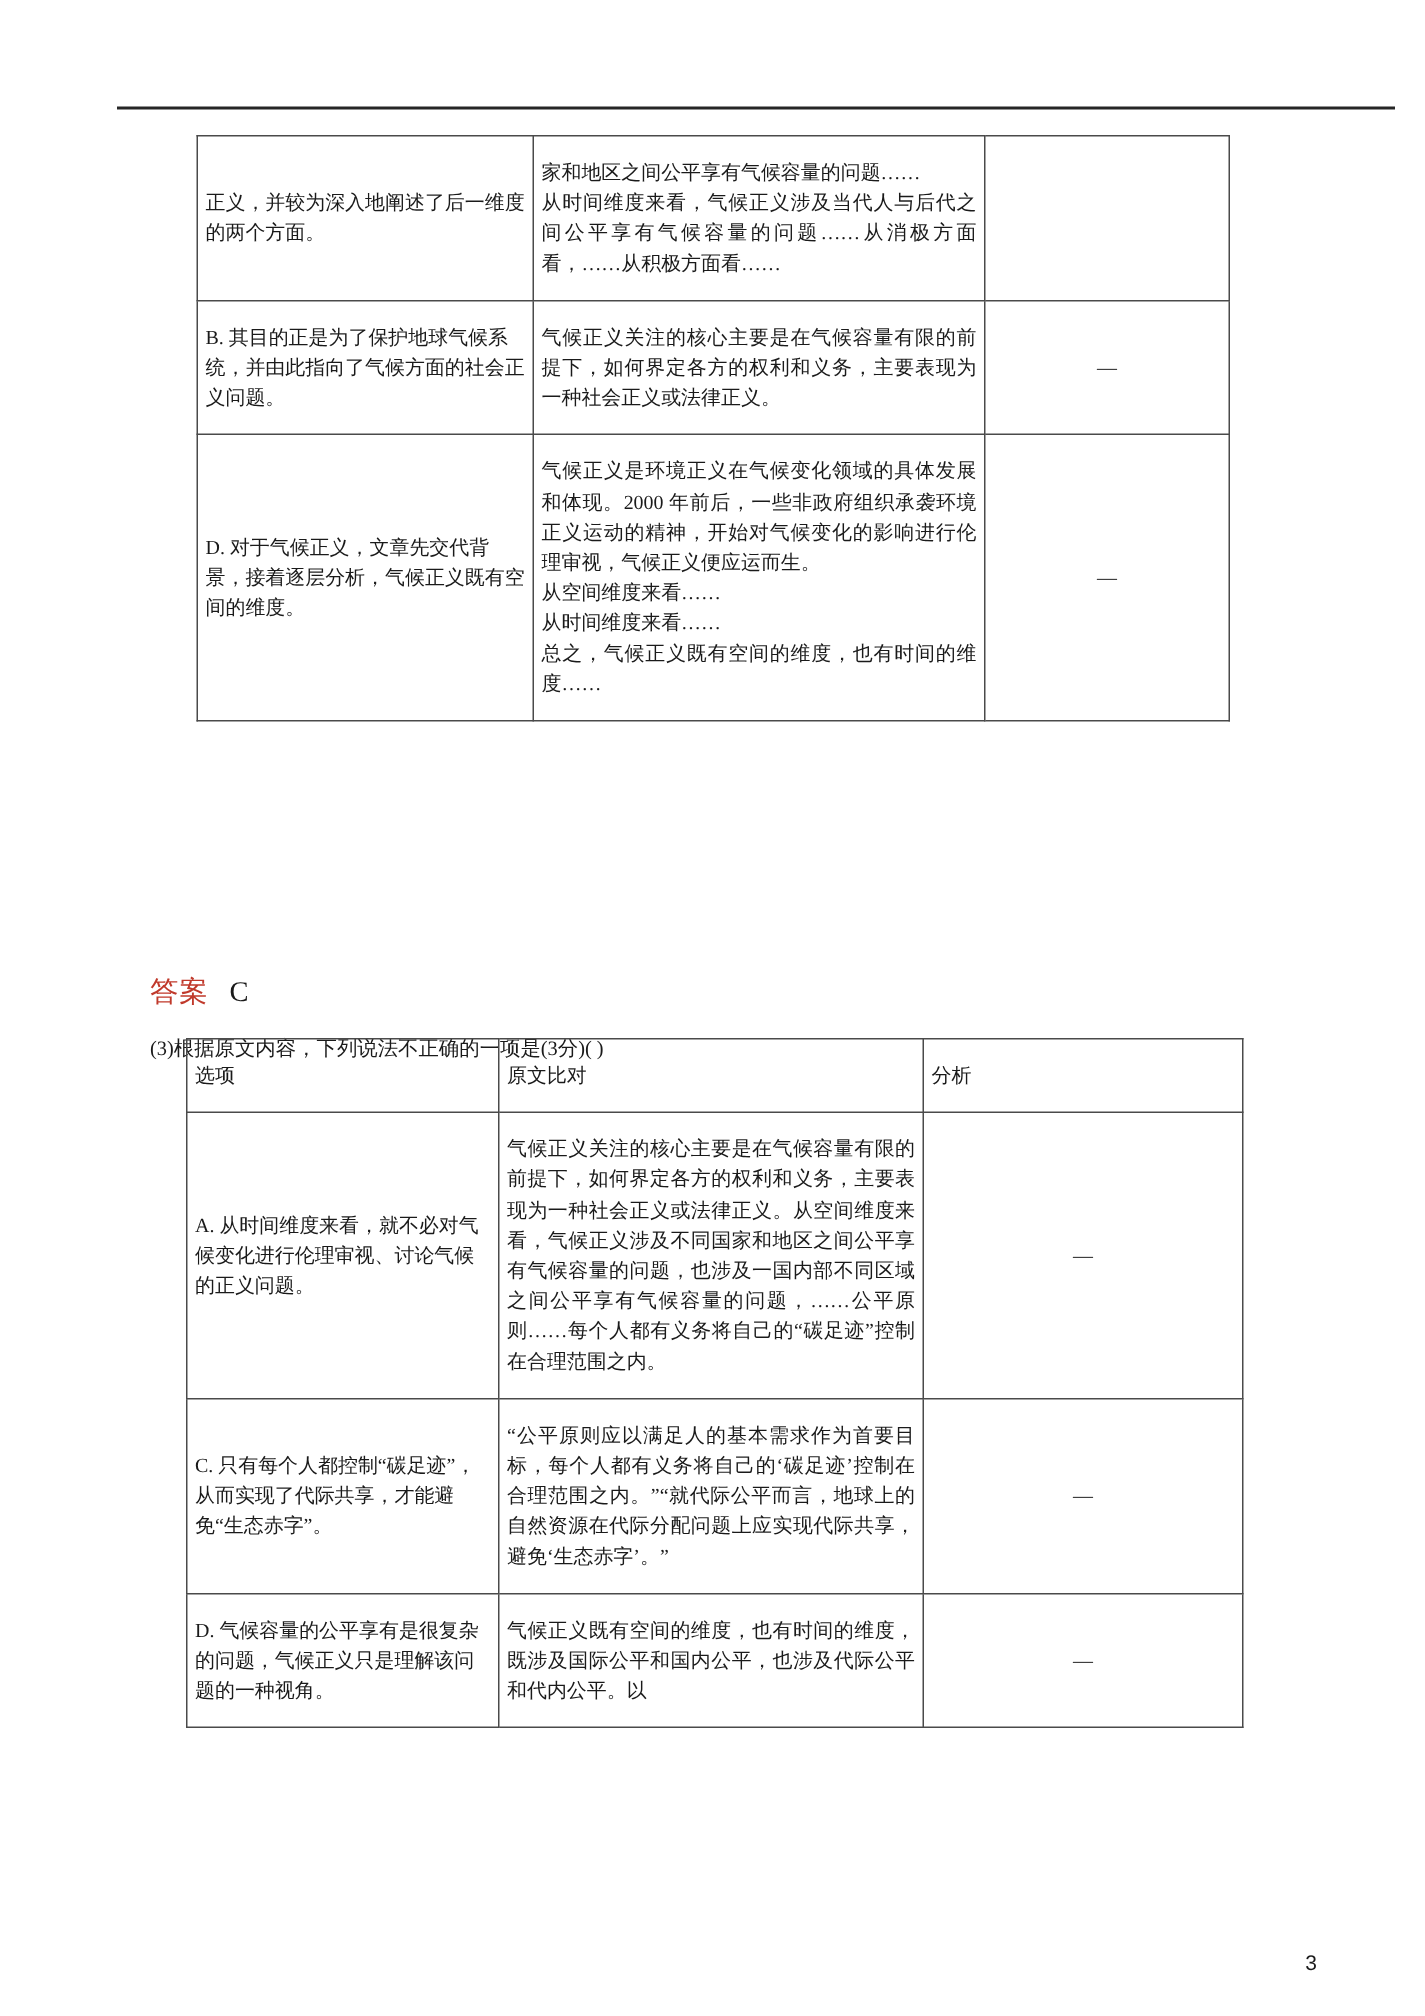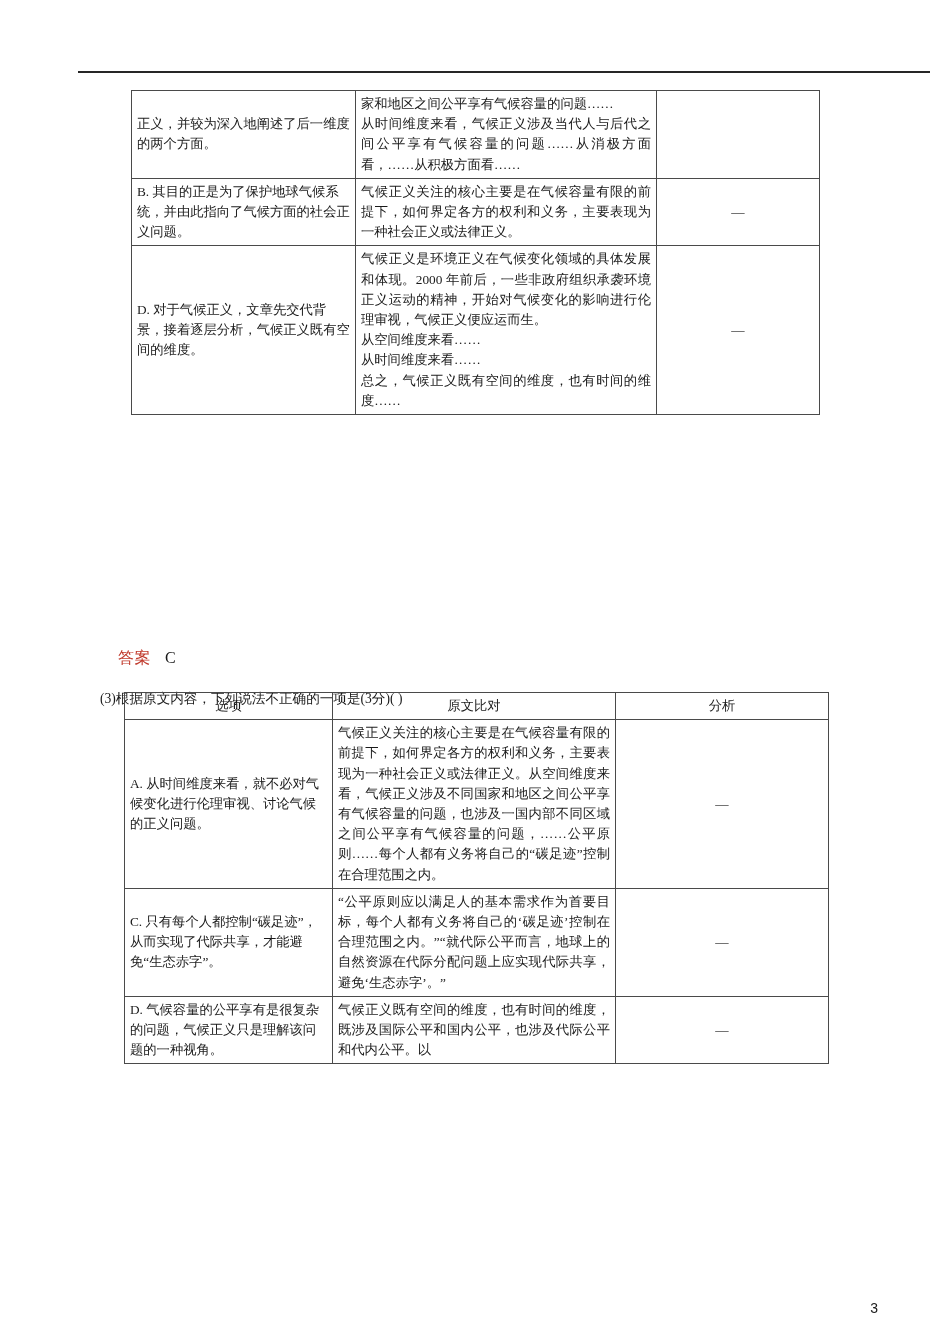--- a/index.html
+++ b/index.html
@@ -35,21 +35,21 @@
   table.cmp {
     border-collapse: collapse;
     table-layout: fixed;
     position: absolute;
     font-size: 13.3px;
     line-height: 1.52;
   }
   table.cmp td, table.cmp th {
     border: 1px solid #4a4a4a;
     vertical-align: middle;
-    padding: 3px 5px;
+    padding: 14px 5px;
     font-weight: normal;
   }
 
   
   #table-original-comparison-1 {
     left: 131px;
     top: 90px;
     width: 688px;
   }
   #table-original-comparison-1 .c1 { width: 224px; }
@@ -76,30 +76,30 @@
   }
   .cell-analysis {
     text-align: justify;
     text-align-last: left;
   }
   .cell-dash {
     text-align: center;
     font-size: 13.3px;
   }
   .hdr {
-    text-align: center;
+    text-align: left;
     font-size: 13.3px;
   }
 
   
   .answer-line {
     position: absolute;
-    left: 118px;
+    left: 100px;
     top: 648px;
-    font-size: 16px;
+    font-size: 19px;
     white-space: nowrap;
   }
   .answer-label {
     color: #c0392b;
     letter-spacing: 0.5px;
   }
   .answer-value {
     margin-left: 14px;
     color: #1a1a1a;
   }

